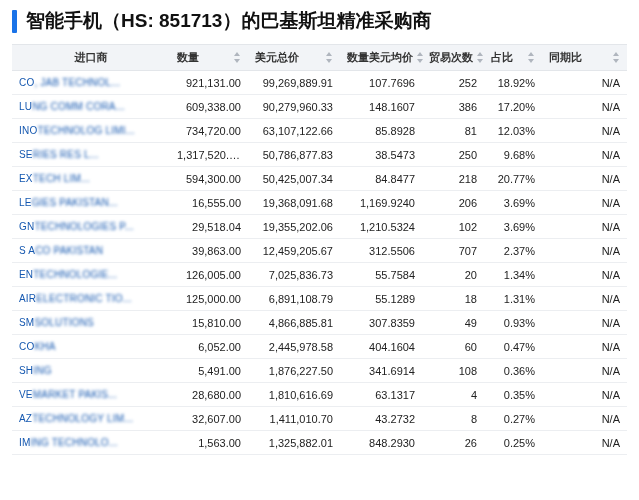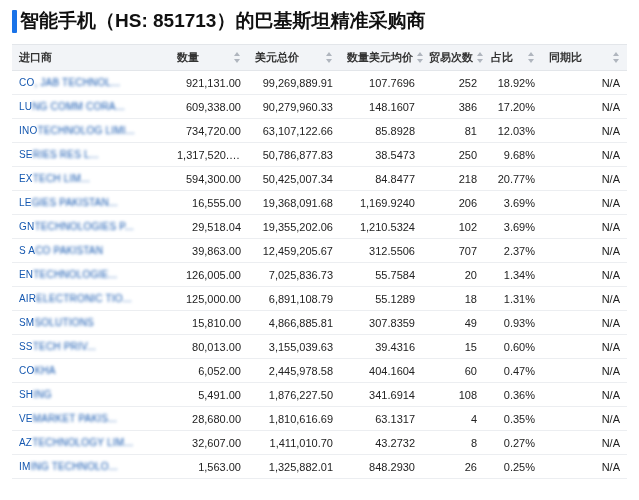--- a/index.html
+++ b/index.html
@@ -17,21 +17,21 @@
     position: relative;
     overflow: hidden;
     background: #ffffff;
   }
 
   
   .header {
     display: flex;
     align-items: center;
     padding: 8px 23px 10px 12px;
-    gap: 3px;
+    gap: 9px;
   }
   .header-bar {
     width: 5px;
     height: 23px;
     background: #1a73e8;
     border-radius: 1px;
     flex: 0 0 auto;
   }
   .header-title {
     font-size: 19px;
@@ -60,20 +60,21 @@
     height: 26px;
     padding: 0 7px;
     text-align: left;
     white-space: nowrap;
   }
   table.data thead th.num { text-align: right; }
   .th-inner {
     display: flex;
     align-items: center;
     gap: 4px;
+    justify-content: center;
   }
   .th-inner.right { justify-content: space-between; }
   .sort-icon {
     display: inline-block;
     width: 7px;
     height: 11px;
     position: relative;
     flex: 0 0 auto;
     opacity: .75;
   }
@@ -292,29 +293,20 @@
           <tr>
             <td class="company"><span class="clear-head">SM</span><span class="blurred">     SOLUTIONS</span></td>
             <td class="num">15,810.00</td>
             <td class="num">4,866,885.81</td>
             <td class="num">307.8359</td>
             <td class="num">49</td>
             <td class="num">0.93%</td>
             <td class="num">N/A</td>
           </tr>
           <tr>
-            <td class="company"><span class="clear-head">SS</span><span class="blurred">      TECH   PRIV...</span></td>
-            <td class="num">80,013.00</td>
-            <td class="num">3,155,039.63</td>
-            <td class="num">39.4316</td>
-            <td class="num">15</td>
-            <td class="num">0.60%</td>
-            <td class="num">N/A</td>
-          </tr>
-          <tr>
             <td class="company"><span class="clear-head">CO</span><span class="blurred">     KHA</span></td>
             <td class="num">6,052.00</td>
             <td class="num">2,445,978.58</td>
             <td class="num">404.1604</td>
             <td class="num">60</td>
             <td class="num">0.47%</td>
             <td class="num">N/A</td>
           </tr>
           <tr>
             <td class="company"><span class="clear-head">SH</span><span class="blurred">    ING</span></td>

